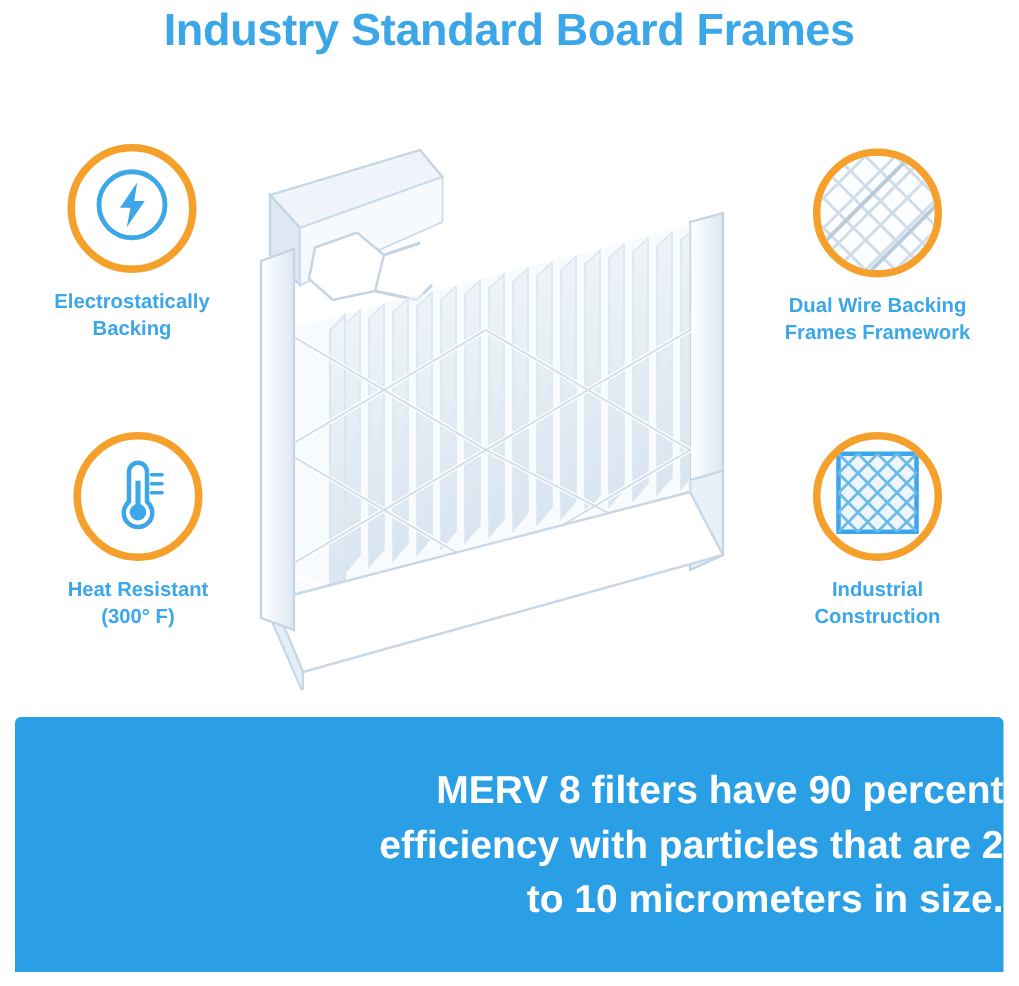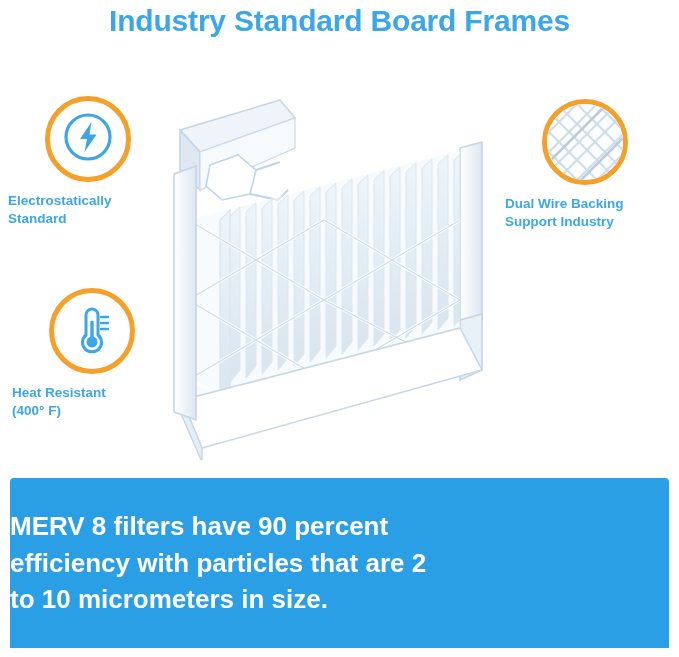--- a/index.html
+++ b/index.html
@@ -33,21 +33,21 @@
     font-weight: bold;
     color: #3ba7e8;
     letter-spacing: -0.2px;
     white-space: nowrap;
   }
 
   
   .feature {
     position: absolute;
     width: 160px;
-    text-align: left;
+    text-align: center;
   }
   .feature .circle {
     width: 86px;
     height: 86px;
     border-radius: 50%;
     border: 5px solid #f5a02a;
     background: #ffffff;
     margin: 0 auto;
     position: relative;
     box-sizing: border-box;
@@ -107,21 +107,21 @@
   .banner {
     position: absolute;
     left: 10px;
     top: 478px;
     width: 659px;
     height: 170px;
     background: #2b9fe5;
     border-radius: 4px 4px 0 0;
     display: flex;
     flex-direction: column;
-    align-items: flex-start;
+    align-items: flex-end;
     justify-content: center;
     overflow: hidden;
   }
   .banner-line {
     color: #ffffff;
     font-size: 26px;
     font-weight: bold;
     line-height: 1.42;
     text-align: center;
     white-space: nowrap;
@@ -211,62 +211,79 @@
     <div class="circle">
       <span class="icon-bolt">
         <svg width="52" height="52" viewBox="0 0 52 52" xmlns="http://www.w3.org/2000/svg">
           <circle cx="26" cy="26" r="22" fill="none" stroke="#3ba7e8" stroke-width="3.2"></circle>
           <path d="M29.5 11 L18 28 L25 28 L22.5 41 L34.5 23.5 L27.5 23.5 Z" fill="#3ba7e8"></path>
         </svg>
       </span>
     </div>
     <div class="caption">
       <span>Electrostatically</span><br>
-      <span>Standard</span>
+      <span>Backing</span>
     </div>
   </div>
 
   <div class="feature feature-heat">
     <div class="circle">
       <span class="icon-thermo">
         <svg width="52" height="56" viewBox="0 0 52 56" xmlns="http://www.w3.org/2000/svg">
           <path d="M26 8 a6 6 0 0 1 6 6 v20 a9.5 9.5 0 1 1 -12 0 v-20 a6 6 0 0 1 6 -6 z" fill="none" stroke="#3ba7e8" stroke-width="3"></path>
           <circle cx="26" cy="41" r="5.5" fill="#3ba7e8"></circle>
           <rect x="24.3" y="20" width="3.4" height="18" fill="#3ba7e8"></rect>
           <path d="M35 16 h7 M35 22 h7 M35 28 h7" stroke="#3ba7e8" stroke-width="2.4" stroke-linecap="round"></path>
         </svg>
       </span>
     </div>
     <div class="caption">
       <span>Heat Resistant</span><br>
-      <span>(400° F)</span>
+      <span>(300° F)</span>
     </div>
   </div>
 
   <div class="feature feature-wire">
     <div class="circle">
       <span class="icon-mesh">
         <svg width="76" height="76" viewBox="0 0 76 76" xmlns="http://www.w3.org/2000/svg">
           <rect x="0" y="0" width="76" height="76" fill="#fbfdff"></rect>
           <g stroke="#cfdde9" stroke-width="2" fill="none">
             <path d="M-10 20 L14 -4 M-10 40 L34 -4 M-10 60 L54 -4 M-10 80 L74 -4 M6 80 L86 0 M26 80 L86 20 M46 80 L86 40 M66 80 L86 60"></path>
             <path d="M-10 56 L14 80 M-10 36 L34 80 M-10 16 L54 80 M-10 -4 L74 80 M6 -4 L86 76 M26 -4 L86 56 M46 -4 L86 36 M66 -4 L86 16"></path>
           </g>
           <g stroke="#b9cbdb" stroke-width="2.6" fill="none">
             <path d="M-10 30 L20 0 M-10 70 L60 0 M30 80 L86 24"></path>
           </g>
         </svg>
       </span>
     </div>
     <div class="caption">
       <span>Dual Wire Backing</span><br>
-      <span>Support Industry</span>
-    </div>
-  </div>
-
+      <span>Frames Framework</span>
+    </div>
+  </div>
+
+  <div class="feature feature-industrial">
+    <div class="circle">
+      <span class="icon-grid">
+        <svg width="58" height="58" viewBox="0 0 58 58" xmlns="http://www.w3.org/2000/svg">
+          <rect x="3" y="3" width="52" height="52" fill="#eef6fb" stroke="#3ba7e8" stroke-width="3"></rect>
+          <g stroke="#6bbbe8" stroke-width="1.8" fill="none">
+            <path d="M3 16 L16 3 M3 29 L29 3 M3 42 L42 3 M3 55 L55 3 M16 55 L55 16 M29 55 L55 29 M42 55 L55 42"></path>
+            <path d="M3 42 L16 55 M3 29 L29 55 M3 16 L42 55 M3 3 L55 55 M16 3 L55 42 M29 3 L55 29 M42 3 L55 16"></path>
+          </g>
+        </svg>
+      </span>
+    </div>
+    <div class="caption">
+      <span>Industrial</span><br>
+      <span>Construction</span>
+    </div>
+  </div>
 
   <div class="banner">
     <div class="banner-line">MERV 8 filters have 90 percent</div>
     <div class="banner-line">efficiency with particles that are 2</div>
     <div class="banner-line">to 10 micrometers in size.</div>
   </div>
 
 </div>
 
 </body></html>

